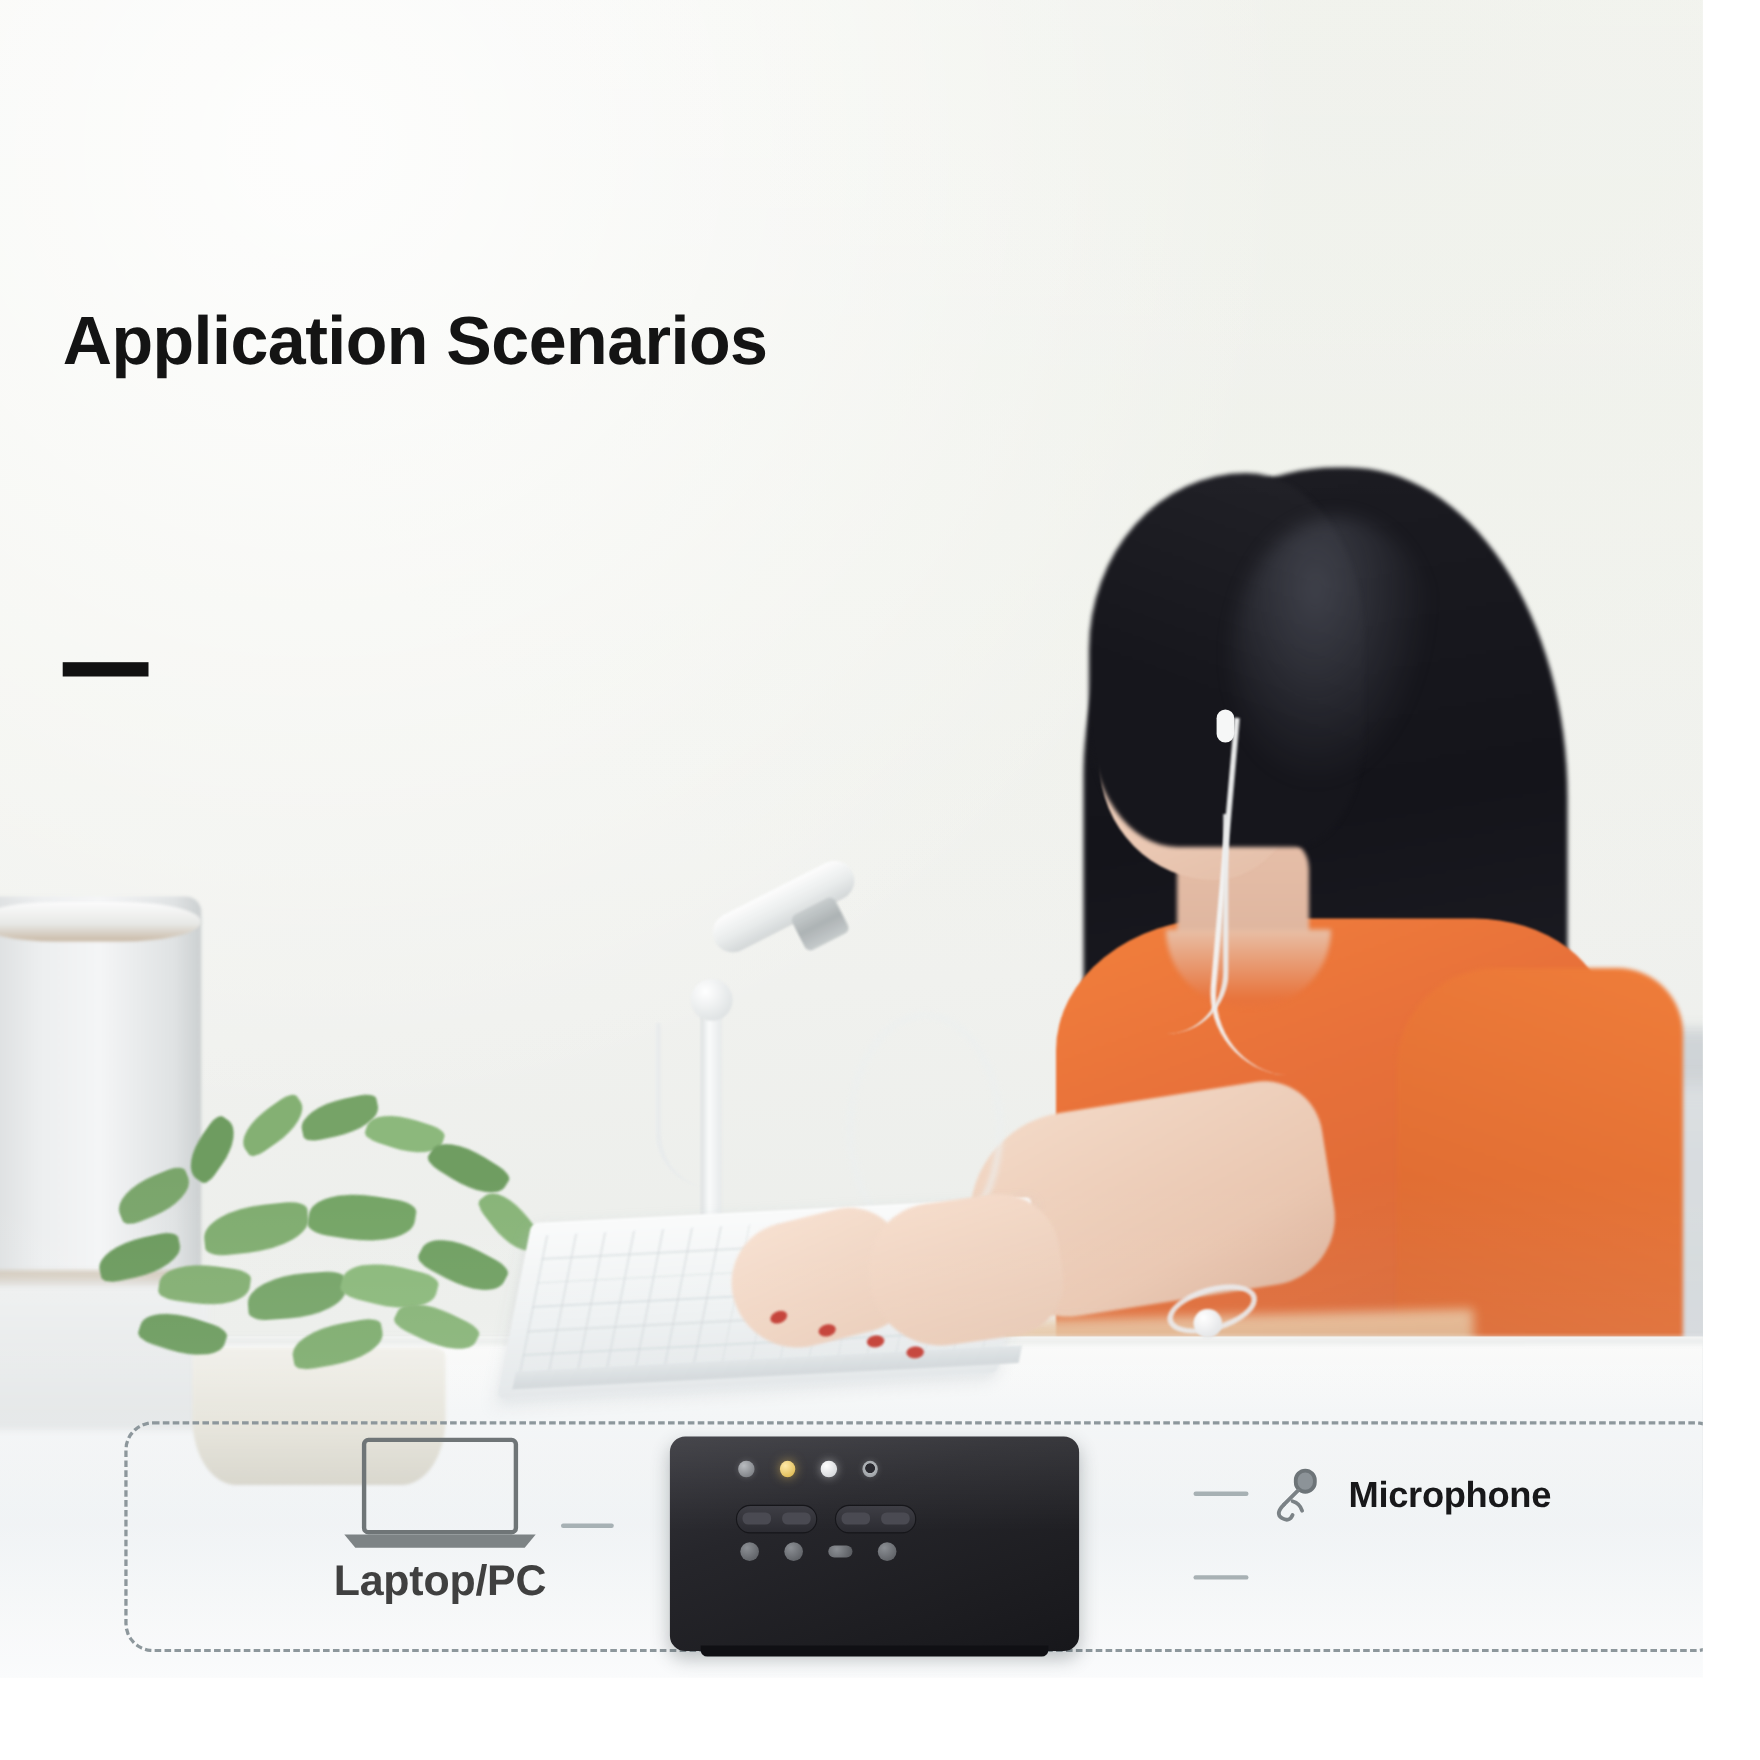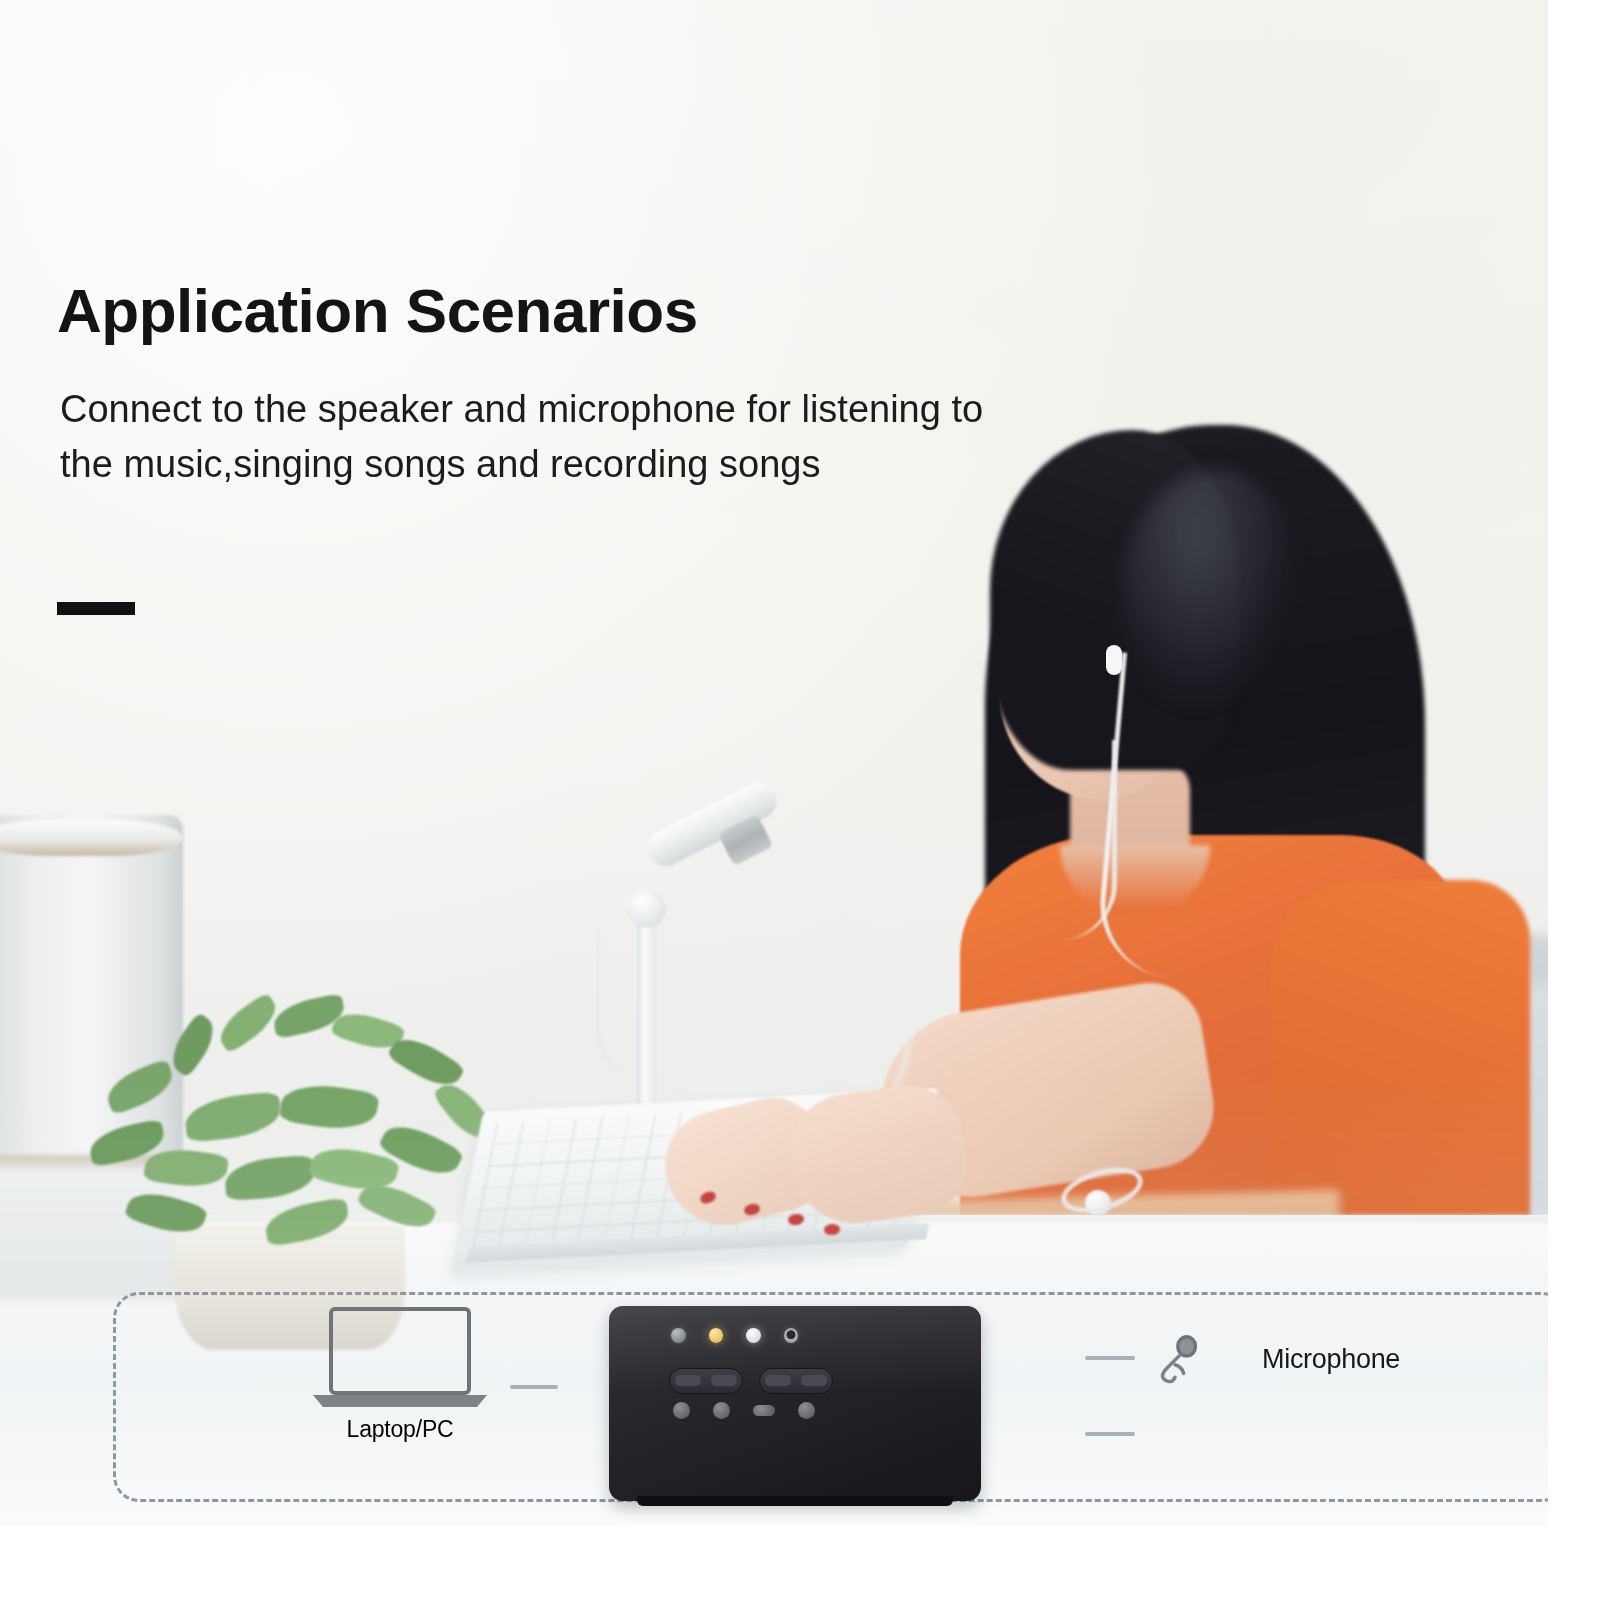--- a/index.html
+++ b/index.html
@@ -461,23 +461,23 @@
     top: 1305px;
     width: 200px;
     text-align: center;
   }
   .laptop-icon {
     width: 182px;
     height: 108px;
     margin: 0 auto;
   }
   .laptop-label {
-    font-size: 23px;
-    font-weight: 400;
-    color: #000000;
+    font-size: 39px;
+    font-weight: 700;
+    color: #404040;
     margin-top: 3px;
     letter-spacing: -0.2px;
   }
 
   
   .device {
     position: absolute;
     left: 609px;
     top: 1306px;
     width: 372px;
@@ -571,26 +571,25 @@
   .legend-icon {
     width: 54px;
     height: 54px;
     margin-right: 22px;
     display: flex;
     align-items: center;
     justify-content: center;
     flex: 0 0 auto;
   }
   .legend-label {
-    font-size: 27px;
-    font-weight: 400;
+    font-size: 33px;
+    font-weight: 700;
     color: #18181a;
     white-space: nowrap;
     letter-spacing: -0.3px;
-    margin-left: 36px;
   }
 </style>
 </head>
 <body>
 
 <div id="page">
 
   <div class="scene">
     <div class="wall-shade"></div>
 
@@ -661,21 +660,20 @@
     <div class="nail" style="left:788px; top:1214px; transform:rotate(-8deg);"></div>
     <div class="nail" style="left:824px; top:1224px; transform:rotate(-4deg);"></div>
     <div class="bracelet"></div>
     <div class="bracelet-bead"></div>
 
     <div class="haze"></div>
   </div>
 
   <div class="headline">Application Scenarios</div>
 
-  <div class="subhead">Connect to the speaker and microphone for listening to the music,singing songs and recording songs</div>
 
   <div class="rule"></div>
 
   <div class="dash-box"></div>
 
   <div class="connector" style="left:510px; top:1385px; width:48px;"></div>
 
   <div class="laptop-item">
     <div class="laptop-icon">
       <svg viewBox="0 0 182 108" width="182" height="108" xmlns="http://www.w3.org/2000/svg">

